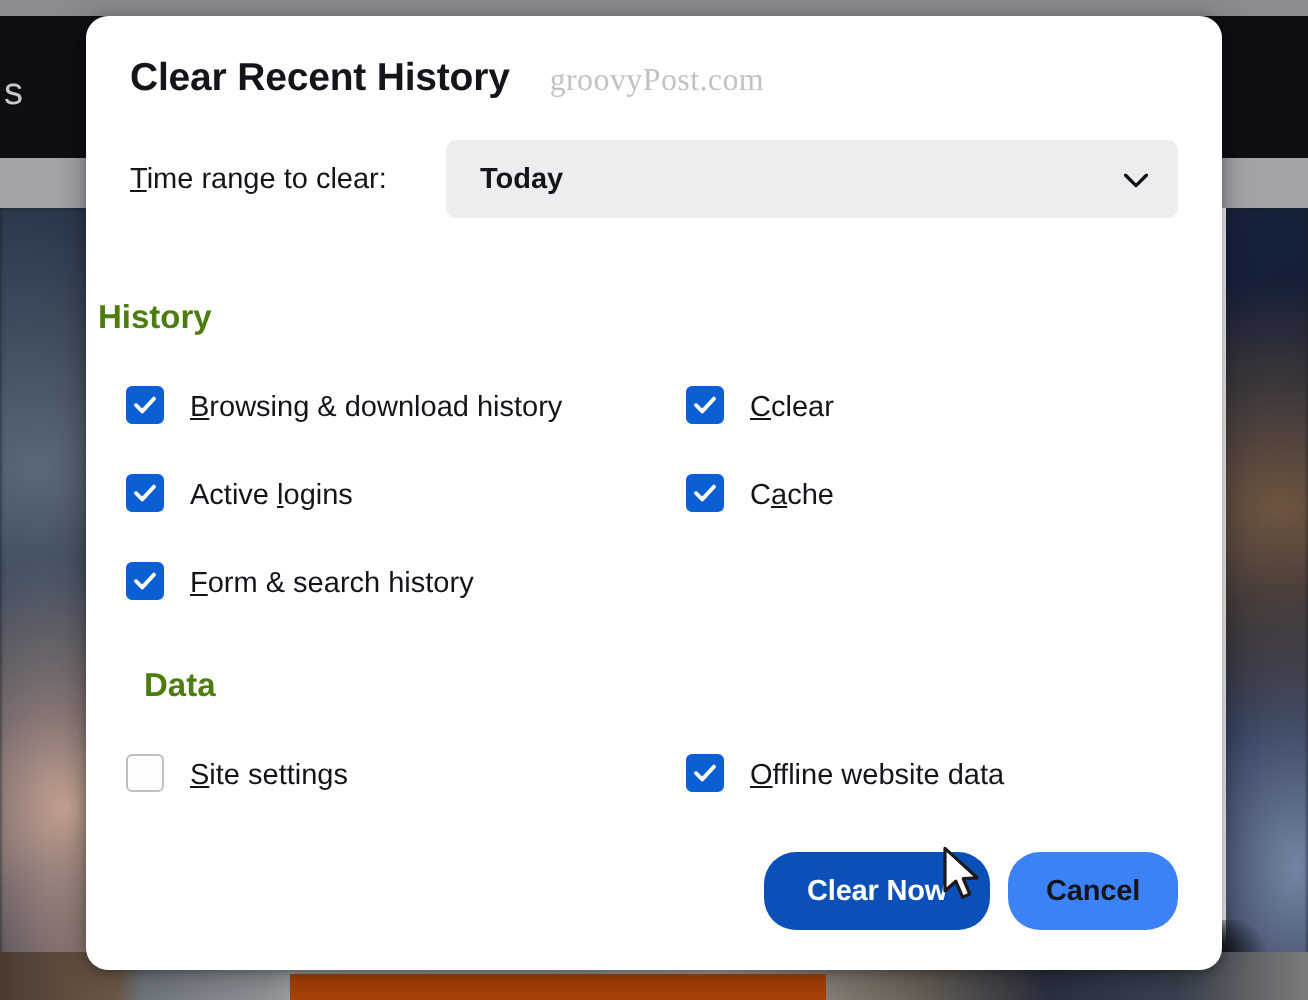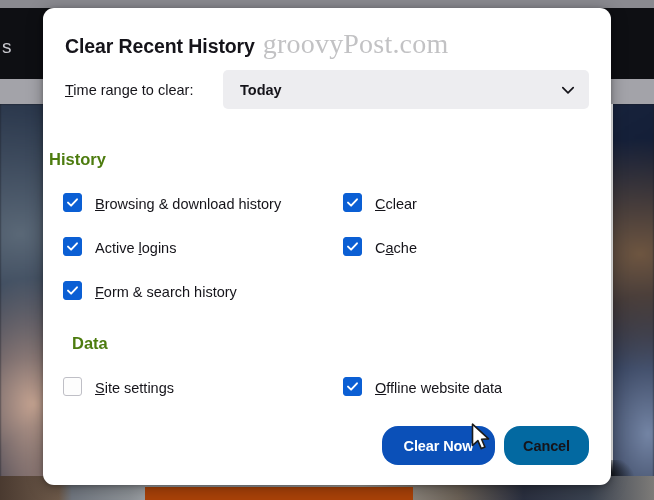--- a/index.html
+++ b/index.html
@@ -112,23 +112,23 @@
     align-items: baseline;
   }
   .dlg-title {
     font-size: 19.5px;
     font-weight: bold;
     color: #15141a;
     letter-spacing: -0.1px;
   }
   .watermark {
     font-family: "Liberation Serif", serif;
-    font-size: 28px;
+    font-size: 16px;
     color: #c2c2c4;
-    margin-left: 8px;
+    margin-left: 20px;
     letter-spacing: 0.2px;
   }
 
   
   .timerange-row {
     position: absolute;
     left: 22px; top: 62px;
     width: 524px;
     display: flex;
     align-items: center;
@@ -239,21 +239,21 @@
     cursor: default;
     padding: 0 19px;
     letter-spacing: -0.1px;
   }
   .btn-primary {
     background: #0b50b8;
     color: #ffffff;
     min-width: 113px;
   }
   .btn-secondary {
-    background: #0369a1;
+    background: #3b82f6;
     color: #15141a;
     min-width: 83px;
   }
 
   
   .cursor {
     position: absolute;
     left: 471px; top: 423px;
     width: 22px; height: 30px;
     pointer-events: none;

